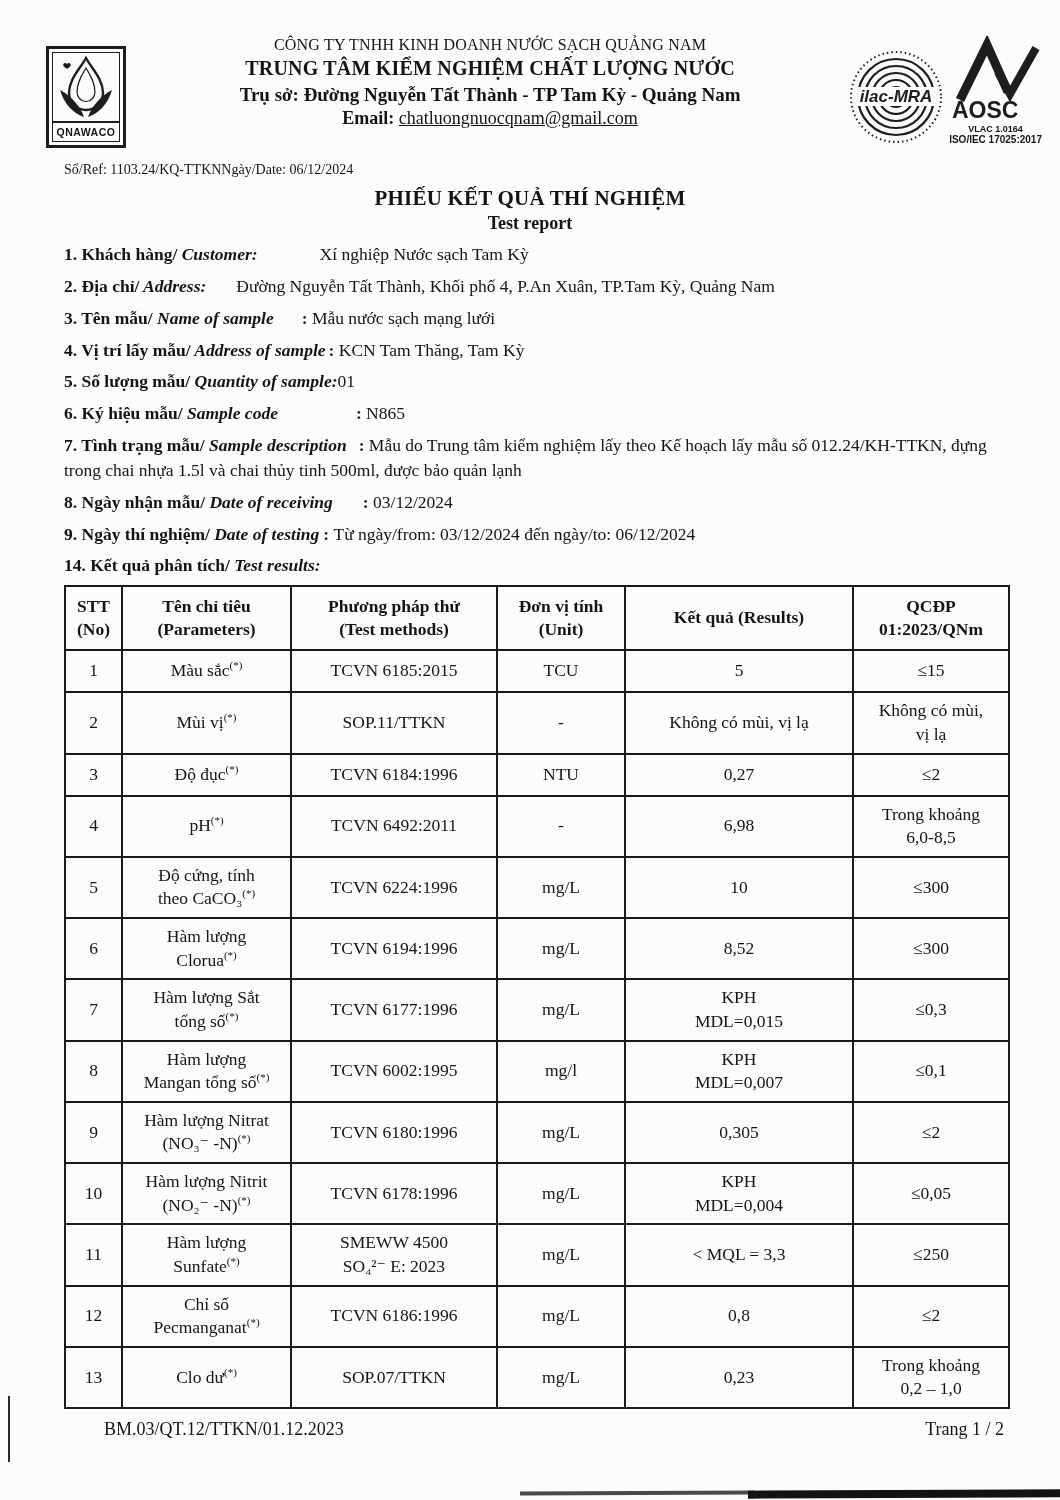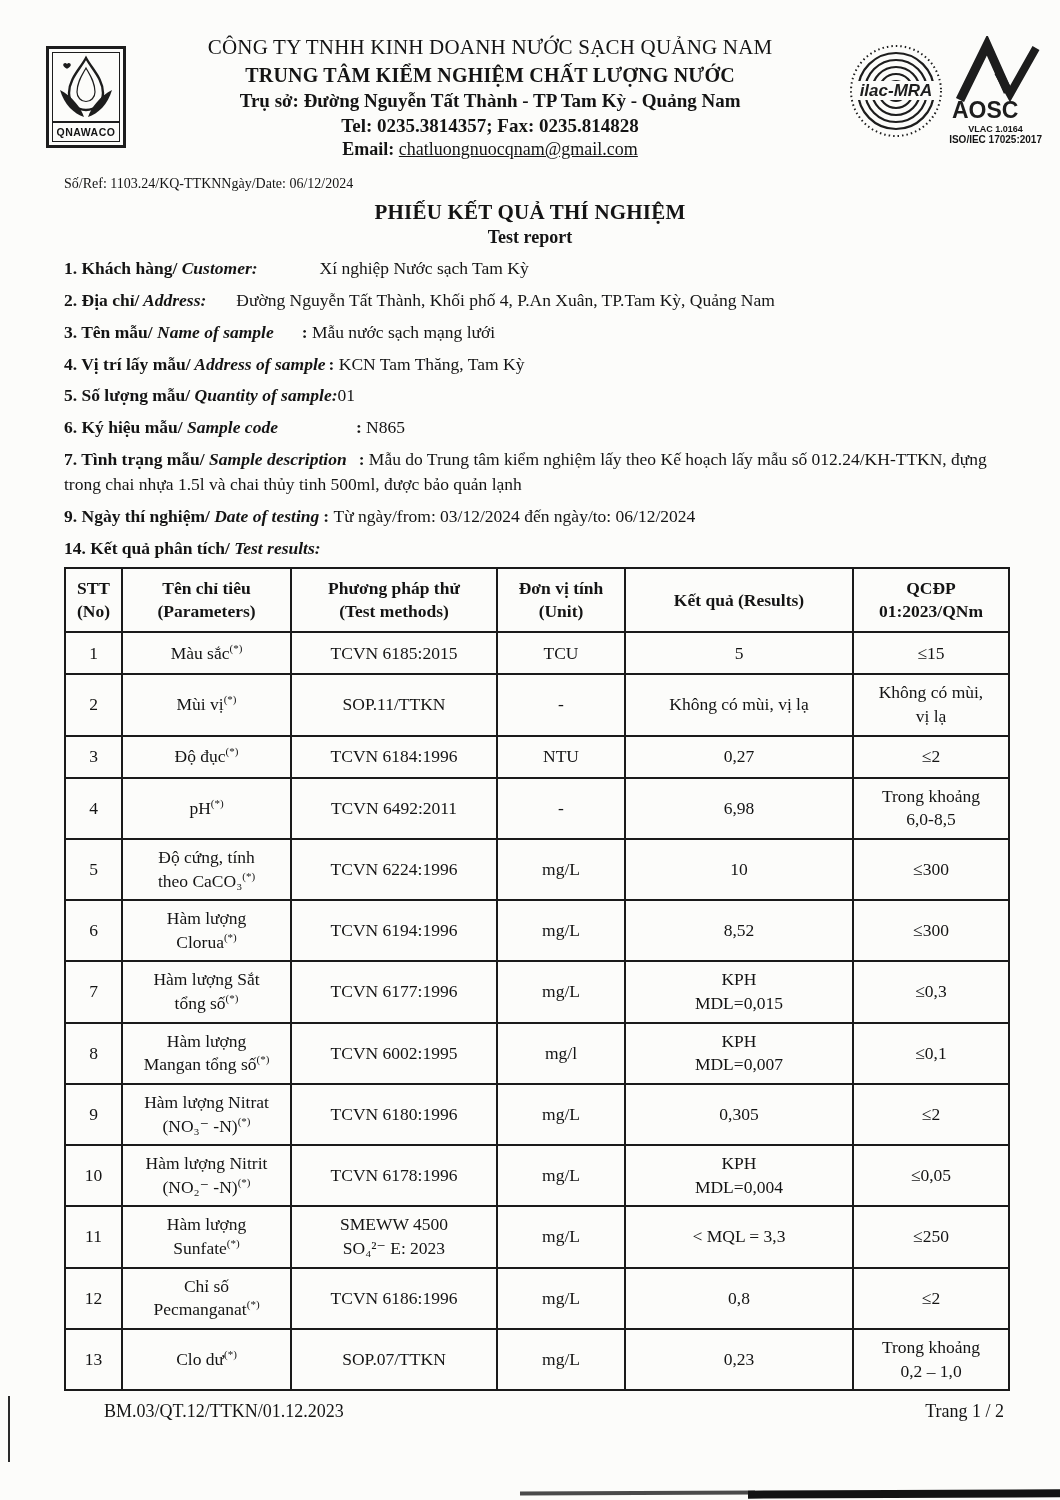--- a/index.html
+++ b/index.html
@@ -17,27 +17,27 @@
   .letterhead { display:flex; align-items:flex-start; padding: 26px 18px 0 46px; }
   .logo-box { margin-top: 20px; border: 3px solid #1d1d1d; padding: 3px; flex: 0 0 auto; }
   .logo-inner { border: 1.5px solid #1d1d1d; width: 68px; }
   .logo-inner svg { display:block; margin: 2px auto 0; }
   .logo-label {
     border-top: 2px solid #1d1d1d; text-align:center;
     font-family: "Liberation Sans", sans-serif;
     font-weight: bold; font-size: 10.5px; letter-spacing: .5px; padding: 3px 1px;
   }
   .head-center { flex: 1 1 auto; text-align: center; padding: 8px 4px 0 10px; line-height: 1.32; }
-  .hc1 { font-size: 21px; letter-spacing: .2px; }
+  .hc1 { font-size: 16px; letter-spacing: .2px; }
   .hc2 { font-size: 20px; font-weight: bold; letter-spacing: .2px; }
   .hc3 { font-size: 19px; font-weight: bold; }
   .hc4 { font-size: 19px; font-weight: bold; }
   .hc5 { font-size: 18px; font-weight: bold; }
   .hc5 .email { font-weight: normal; text-decoration: underline; text-align: right; }
-  .head-certs { flex: 0 0 auto; display:flex; align-items:center; gap: 5px; padding-top: 10px; }
+  .head-certs { flex: 0 0 auto; display:flex; align-items:flex-end; gap: 5px; padding-top: 10px; }
   .aosc-block { text-align:center; font-family:"Liberation Sans", sans-serif; }
   .cert-vlac { font-weight:bold; font-size: 9px; margin-top: -2px; }
   .cert-iso  { font-weight:bold; font-size: 10px; }
   
   .ref-row { display:flex; justify-content:flex-start; padding: 14px 50px 0 64px; font-size: 14px; }
   .doc-title { text-align:center; font-size: 21px; font-weight: bold; margin: 8px 0 0; letter-spacing:.2px; }
   .doc-subtitle { text-align:center; font-size: 18px; font-weight: bold; margin: 2px 0 8px; }
   
   .info { padding: 0 44px 0 64px; font-size: 17.5px; }
   .info-item { margin: 7px 0; line-height: 1.42; }
@@ -87,21 +87,20 @@
           <path fill="#1d1d1d" d="M13 9 c-1.4-1.9-3.8-0.9-3.8 1 c0 1.4 1.9 2.8 3.8 3.8 c1.9-1 3.8-2.4 3.8-3.8 c0-1.9-2.4-2.9-3.8-1 Z"></path>
         </svg>
         <div class="logo-label">QNAWACO</div>
       </div>
     </div>
 
     <div class="head-center">
       <div class="hc1">CÔNG TY TNHH KINH DOANH NƯỚC SẠCH QUẢNG NAM</div>
       <div class="hc2">TRUNG TÂM KIỂM NGHIỆM CHẤT LƯỢNG NƯỚC</div>
       <div class="hc3">Trụ sở: Đường Nguyễn Tất Thành - TP Tam Kỳ -  Quảng Nam</div>
-      <div class="hc4">Tel: 0235.3814357; Fax: 0235.814828</div>
       <div class="hc5">
         <span>Email:</span>
         <span class="email">chatluongnuocqnam@gmail.com</span>
       </div>
     </div>
 
     <div class="head-certs">
       <svg width="96" height="96" viewBox="0 0 96 96">
         <circle class="ink" cx="48" cy="48" r="45" stroke-width="2" stroke-dasharray="1.5 3"></circle>
         <circle class="ink" cx="48" cy="48" r="38" stroke-width="2.2"></circle>
@@ -133,20 +132,21 @@
   <div class="doc-subtitle">Test report</div>
 
   <div class="info" id="info-list">
       <div class="info-item item-1"><span class="vi">1. Khách hàng/</span><span class="en"> Customer:</span><span class="sep"></span><span class="val">Xí nghiệp Nước sạch Tam Kỳ</span></div>
       <div class="info-item item-2"><span class="vi">2. Địa chỉ/</span><span class="en"> Address:</span><span class="sep"></span><span class="val">Đường Nguyễn Tất Thành, Khối phố 4, P.An Xuân, TP.Tam Kỳ, Quảng Nam</span></div>
       <div class="info-item item-3"><span class="vi">3. Tên mẫu/</span><span class="en"> Name of sample</span><span class="sep">: </span><span class="val">Mẫu nước sạch mạng lưới</span></div>
       <div class="info-item item-4"><span class="vi">4. Vị trí lấy mẫu/</span><span class="en"> Address of sample</span><span class="sep">: </span><span class="val">KCN Tam Thăng, Tam Kỳ</span></div>
       <div class="info-item item-5"><span class="vi">5. Số lượng mẫu/</span><span class="en"> Quantity of sample:</span><span class="sep"></span><span class="val">01</span></div>
       <div class="info-item item-6"><span class="vi">6. Ký hiệu mẫu/</span><span class="en"> Sample code</span><span class="sep">: </span><span class="val">N865</span></div>
       <div class="info-item item-7"><span class="vi">7. Tình trạng mẫu/</span><span class="en"> Sample description</span><span class="sep">: </span><span class="val">Mẫu do Trung tâm kiểm nghiệm lấy theo Kế hoạch lấy mẫu số 012.24/KH-TTKN, đựng trong chai nhựa 1.5l và chai thủy tinh 500ml, được bảo quản lạnh</span></div>
+      <div class="info-item item-8"><span class="vi">8. Ngày nhận mẫu/</span><span class="en"> Date of receiving</span><span class="sep">: </span><span class="val">03/12/2024</span></div>
       <div class="info-item item-9"><span class="vi">9. Ngày thí nghiệm/</span><span class="en"> Date of testing</span><span class="sep">: </span><span class="val">Từ ngày/from: 03/12/2024  đến ngày/to: 06/12/2024</span></div>
       <div class="info-item item-10"><span class="vi">14. Kết quả phân tích/</span><span class="en"> Test results:</span><span class="sep"></span><span class="val"></span></div>
     </div>
 
   <table class="results" id="results-table">
     <colgroup>
       <col style="width:57px">
         <col style="width:169px">
         <col style="width:206px">
       <col style="width:128px">

